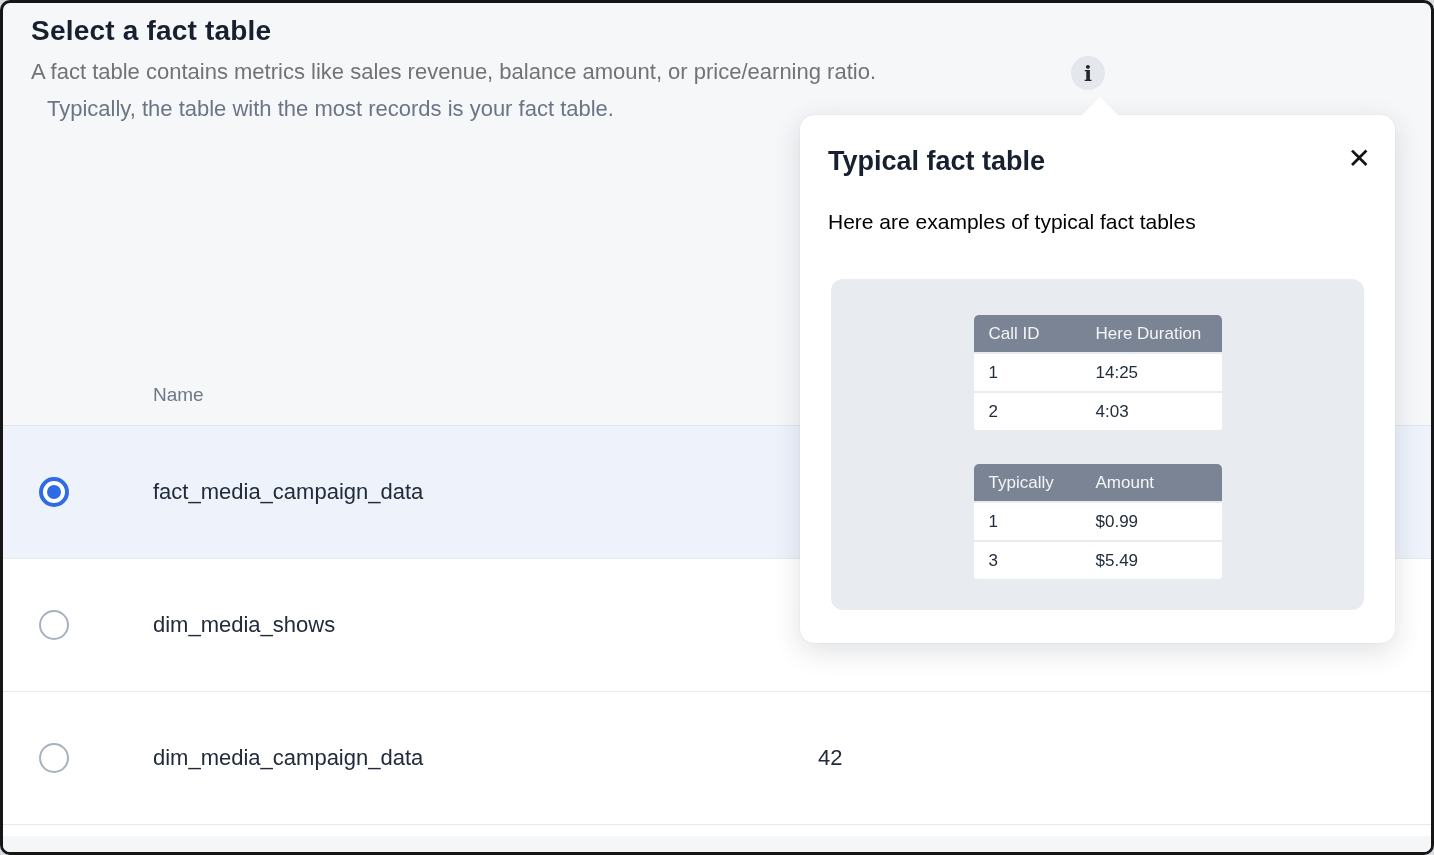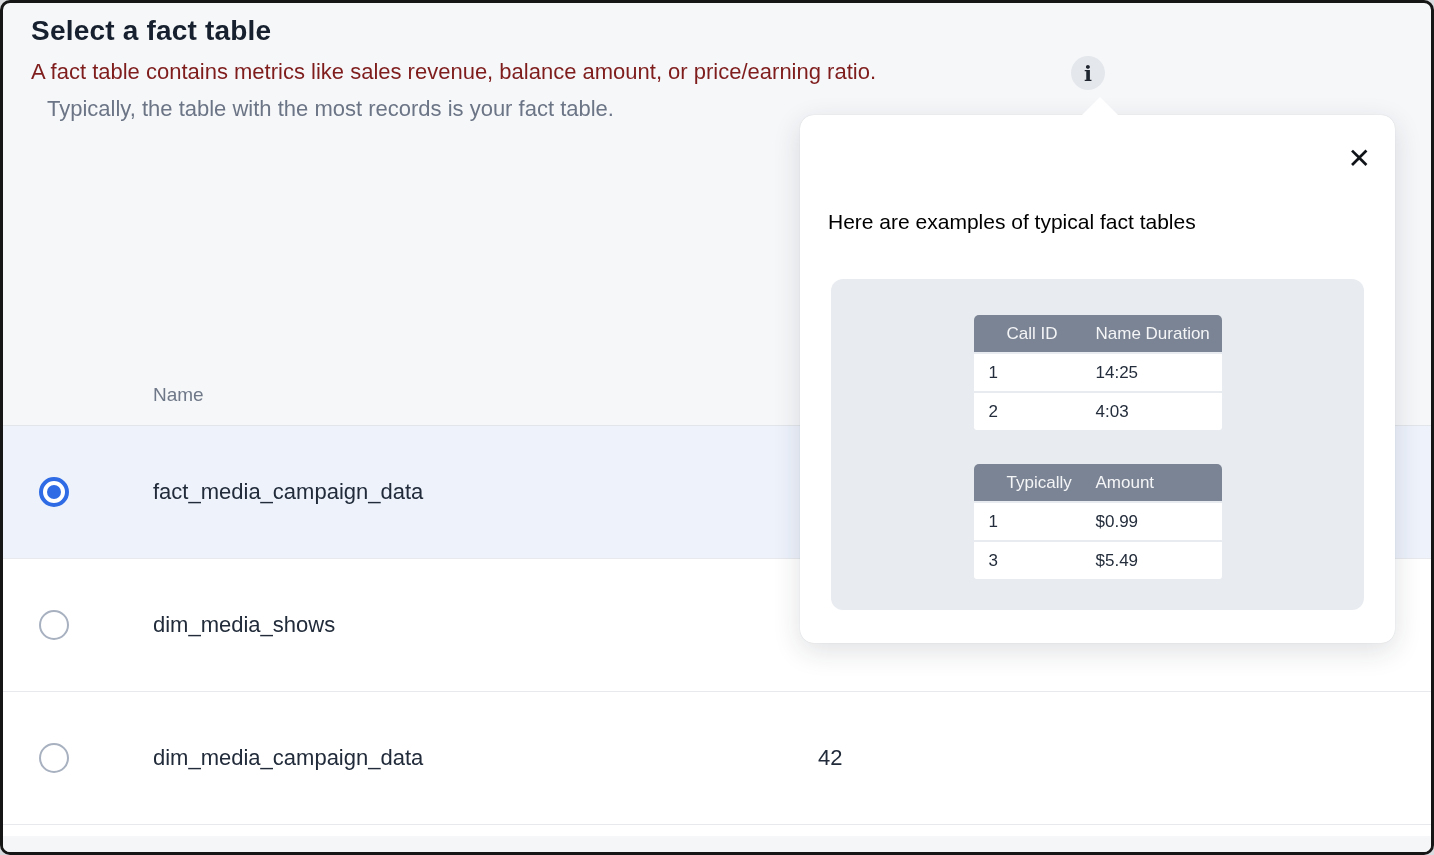--- a/index.html
+++ b/index.html
@@ -11,21 +11,21 @@
     overflow:hidden;
     font-family:"Liberation Sans", sans-serif;
     color:#1c2735;
   }
 
   
   .page-title {
     position:absolute; left:28px; top:12px;
     font-size:28px; font-weight:700; color:#16202e; letter-spacing:.2px;
   }
-  .desc-line1 { position:absolute; left:28px; top:56px;  font-size:22px; color:#7f1d1d; }
+  .desc-line1 { position:absolute; left:28px; top:56px;  font-size:22px; color:#737373; }
   .desc-line2 { position:absolute; left:44px; top:93px;  font-size:22px; color:#6b7586; }
   .info-badge {
     position:absolute; left:1068px; top:53px; width:34px; height:34px;
     border-radius:50%; background:#e4e7ec; border:none; cursor:pointer;
     font-family:"DejaVu Serif", serif; font-weight:700; font-size:21px; color:#20262f;
     display:flex; align-items:center; justify-content:center; z-index:2;
   }
 
   
   .col-name-header {
@@ -95,21 +95,21 @@
     background:#e8ebf0; border-radius:12px; overflow:hidden;
   }
   table.mini {
     width:248px; margin:34px auto 0;
     border-collapse:separate; border-spacing:0 2px;
     font-size:17px;
   }
   table.mini + table.mini { margin-top:30px; }
   table.mini th {
     background:#7b8494; color:#f4f5f7; font-weight:400; text-align:left;
-    height:37px; padding:0 0 0 33px;
+    height:37px; padding:0 0 0 15px;
   }
   table.mini th:first-child { width:112px; border-top-left-radius:5px; }
   table.mini th:last-child  { padding-left:10px; border-top-right-radius:5px; }
   table.mini td {
     background:#ffffff; color:#242d3b;
     height:37px; padding:0 0 0 15px;
   }
   table.mini td:last-child { padding-left:10px; }
   table.mini tr:last-child td:first-child { border-bottom-left-radius:3px; }
   table.mini tr:last-child td:last-child  { border-bottom-right-radius:3px; }
@@ -142,30 +142,31 @@
       <span class="row-label">dim_media_campaign_data</span>
       <span class="row-count">42</span>
     </div>
     <div class="table-bottom"></div>
   </div>
 
   <div class="footer-strip"></div>
 
   <div class="popover">
     <div class="pop-arrow"></div>
+    <h2 class="pop-title">Typical fact table</h2>
     <button class="pop-close">✕</button>
     <p class="pop-subtitle">Here are examples of typical fact tables</p>
 
     <div class="pop-panel">
 
       <table class="mini">
         <thead>
           <tr>
             <th>Call ID</th>
-            <th>Name Duration</th>
+            <th>Here Duration</th>
           </tr>
         </thead>
         <tbody>
           <tr>
             <td>1</td>
             <td>14:25</td>
           </tr>
           <tr>
             <td>2</td>
             <td>4:03</td>

